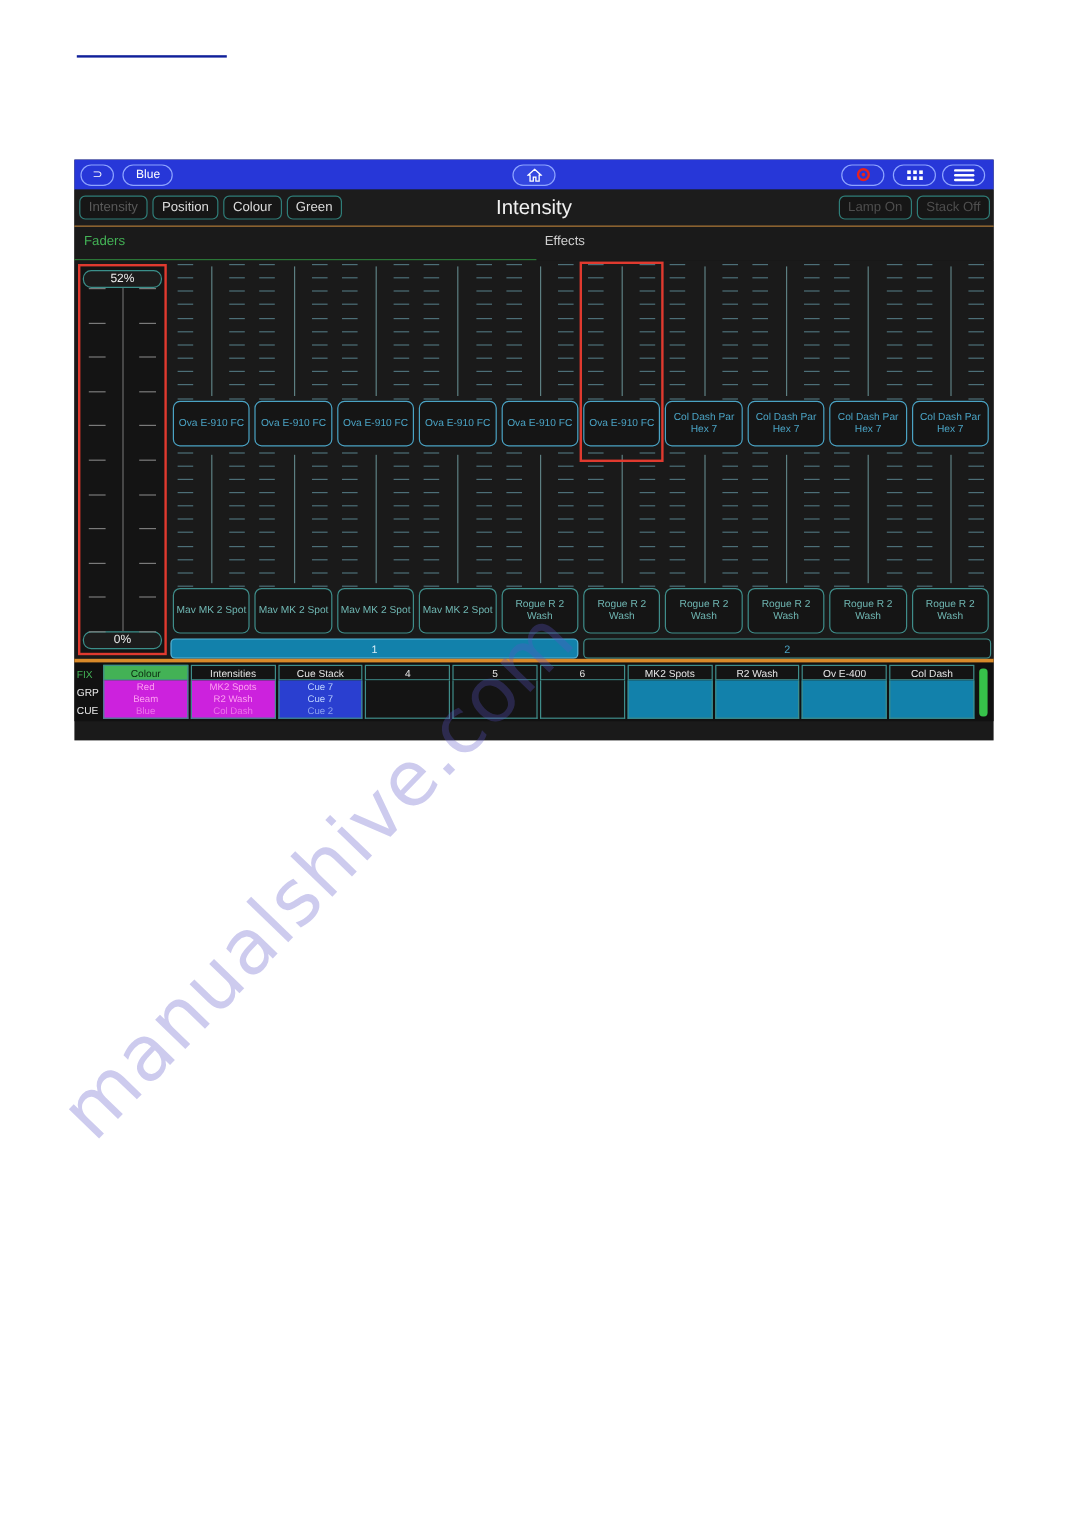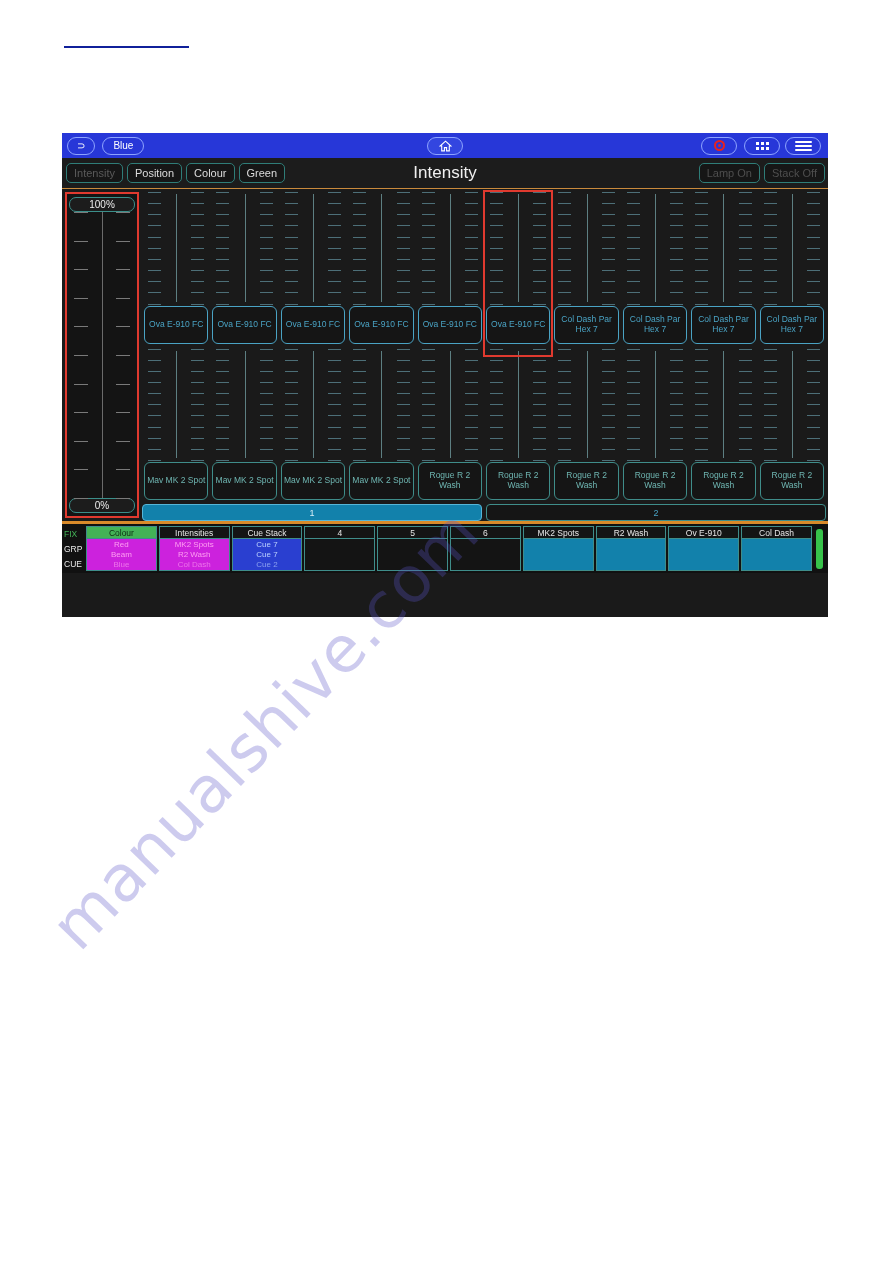--- a/index.html
+++ b/index.html
@@ -388,25 +388,30 @@
       <div class="lamp-wrap">
         <div class="lamp-btn">
           <span>Lamp On</span>
         </div>
         <div class="lamp-btn">
           <span>Stack Off</span>
         </div>
       </div>
     </div>
 
+    <div class="subtabs">
+      <div class="subtab active">Faders</div>
+      <div class="subtab inactive">Effects</div>
+      <div class="subtab-underline"></div>
+    </div>
 
     <div class="fader-area">
 
       <div class="scale-col">
-        <div class="scale-pill top">100%</div>
+        <div class="scale-pill top">52%</div>
         <div class="scale-track" id="scale-track">
           <span class="ln"></span>
         <span class="tick l" style="top: 0%;"></span>
             <span class="tick r" style="top: 0%;"></span>
             <span class="tick l" style="top: 10%;"></span>
             <span class="tick r" style="top: 10%;"></span>
             <span class="tick l" style="top: 20%;"></span>
             <span class="tick r" style="top: 20%;"></span>
             <span class="tick l" style="top: 30%;"></span>
             <span class="tick r" style="top: 30%;"></span>
@@ -1076,21 +1081,21 @@
           </div>
           <div class="scell">
             <div class="hdr" style="background: rgb(20, 20, 20); color: rgb(230, 230, 230);">MK2 Spots</div>
             <div class="body" style="background: rgb(18, 129, 171); color: rgb(216, 238, 247);"></div>
           </div>
           <div class="scell">
             <div class="hdr" style="background: rgb(20, 20, 20); color: rgb(230, 230, 230);">R2 Wash</div>
             <div class="body" style="background: rgb(18, 129, 171); color: rgb(216, 238, 247);"></div>
           </div>
           <div class="scell">
-            <div class="hdr" style="background: rgb(20, 20, 20); color: rgb(230, 230, 230);">Ov E-910</div>
+            <div class="hdr" style="background: rgb(20, 20, 20); color: rgb(230, 230, 230);">Ov E-400</div>
             <div class="body" style="background: rgb(18, 129, 171); color: rgb(216, 238, 247);"></div>
           </div>
           <div class="scell">
             <div class="hdr" style="background: rgb(20, 20, 20); color: rgb(230, 230, 230);">Col Dash</div>
             <div class="body" style="background: rgb(18, 129, 171); color: rgb(216, 238, 247);"></div>
           </div>
         </div>
       <div class="greenbar">
           <i></i>
         </div>

